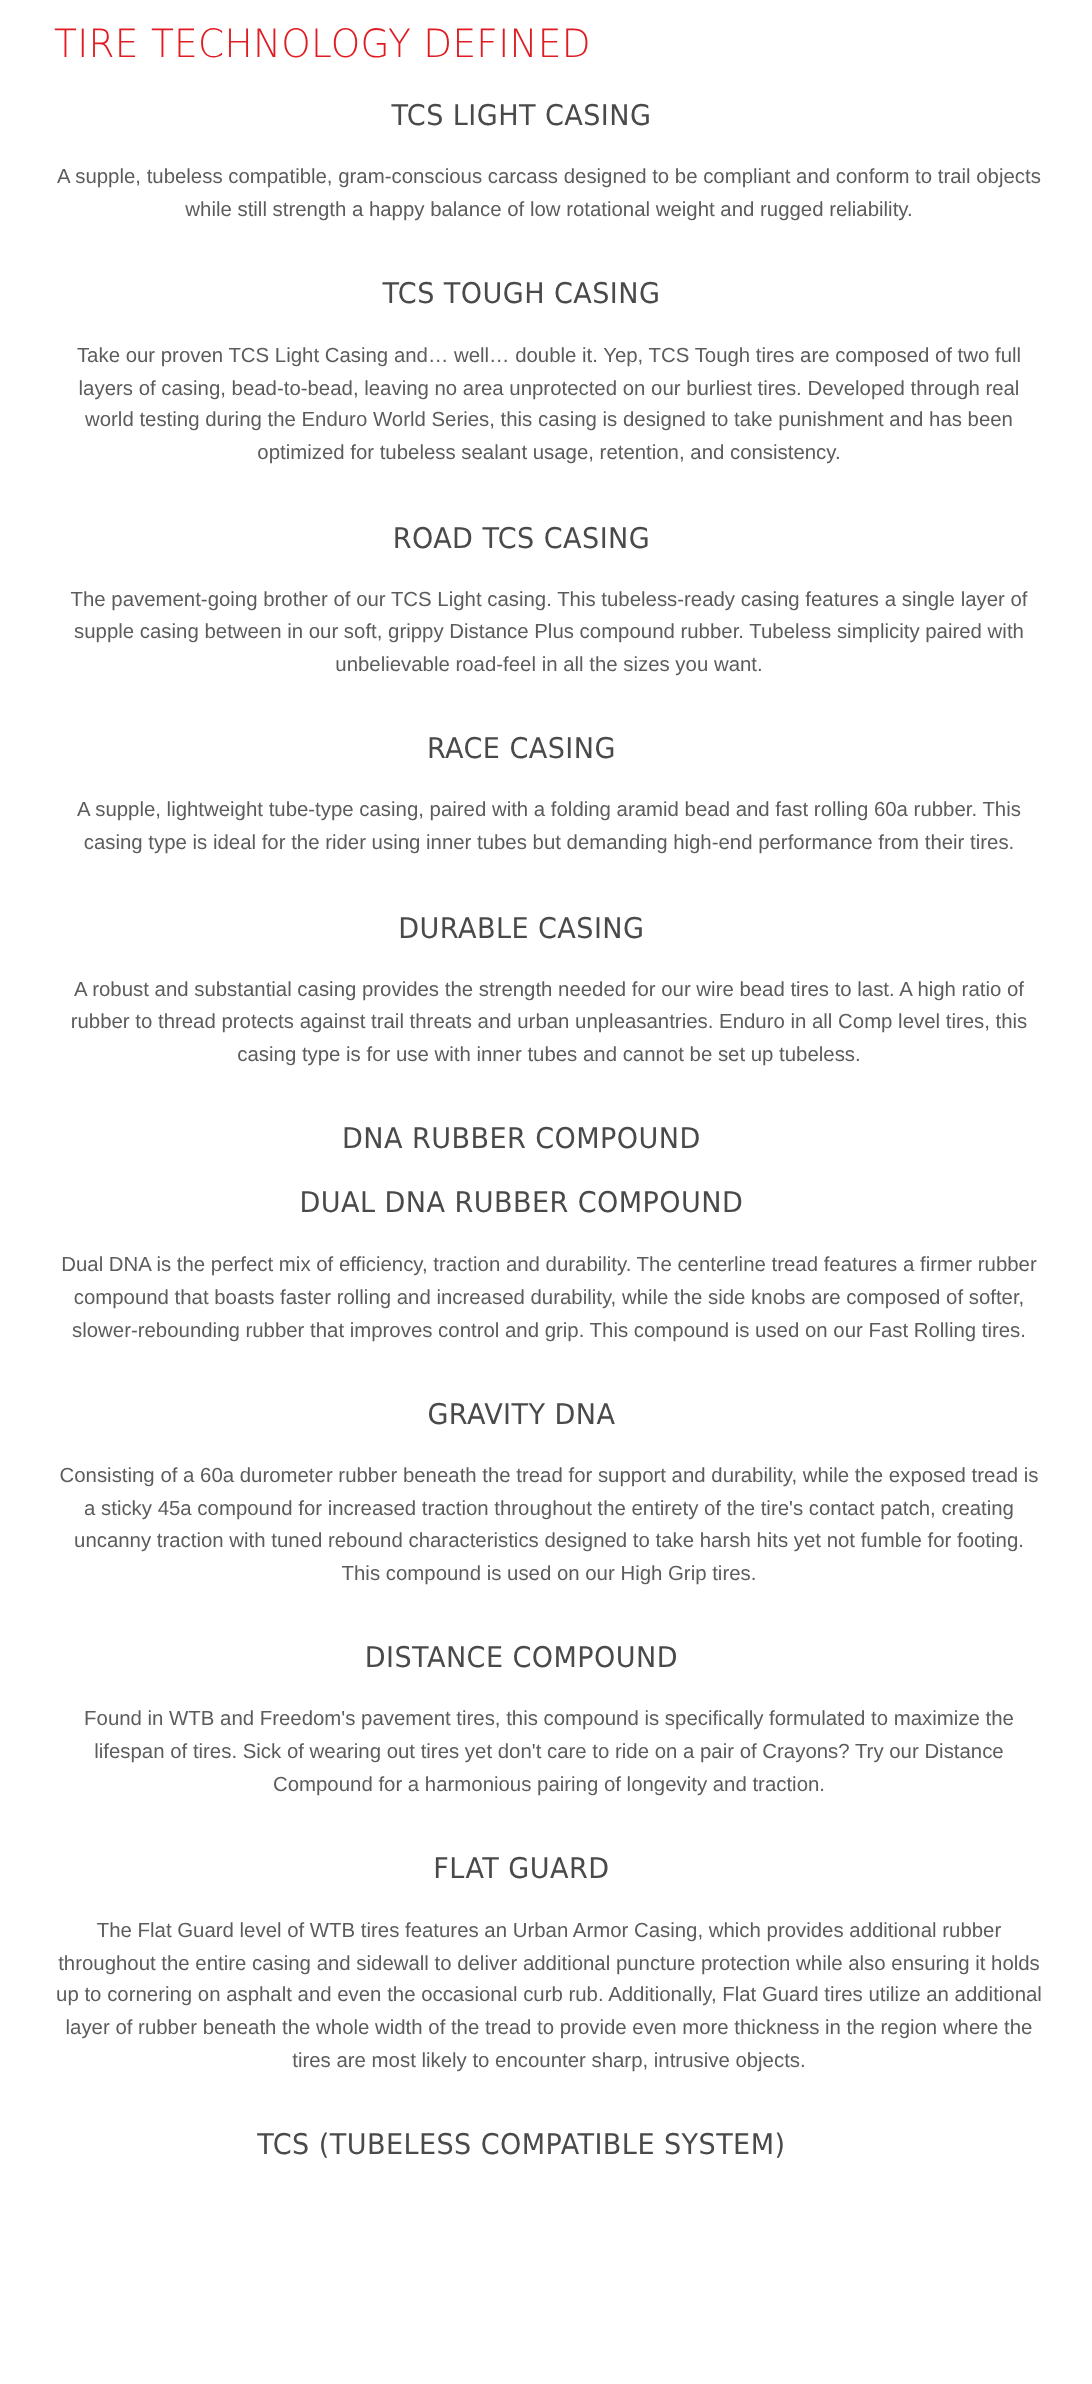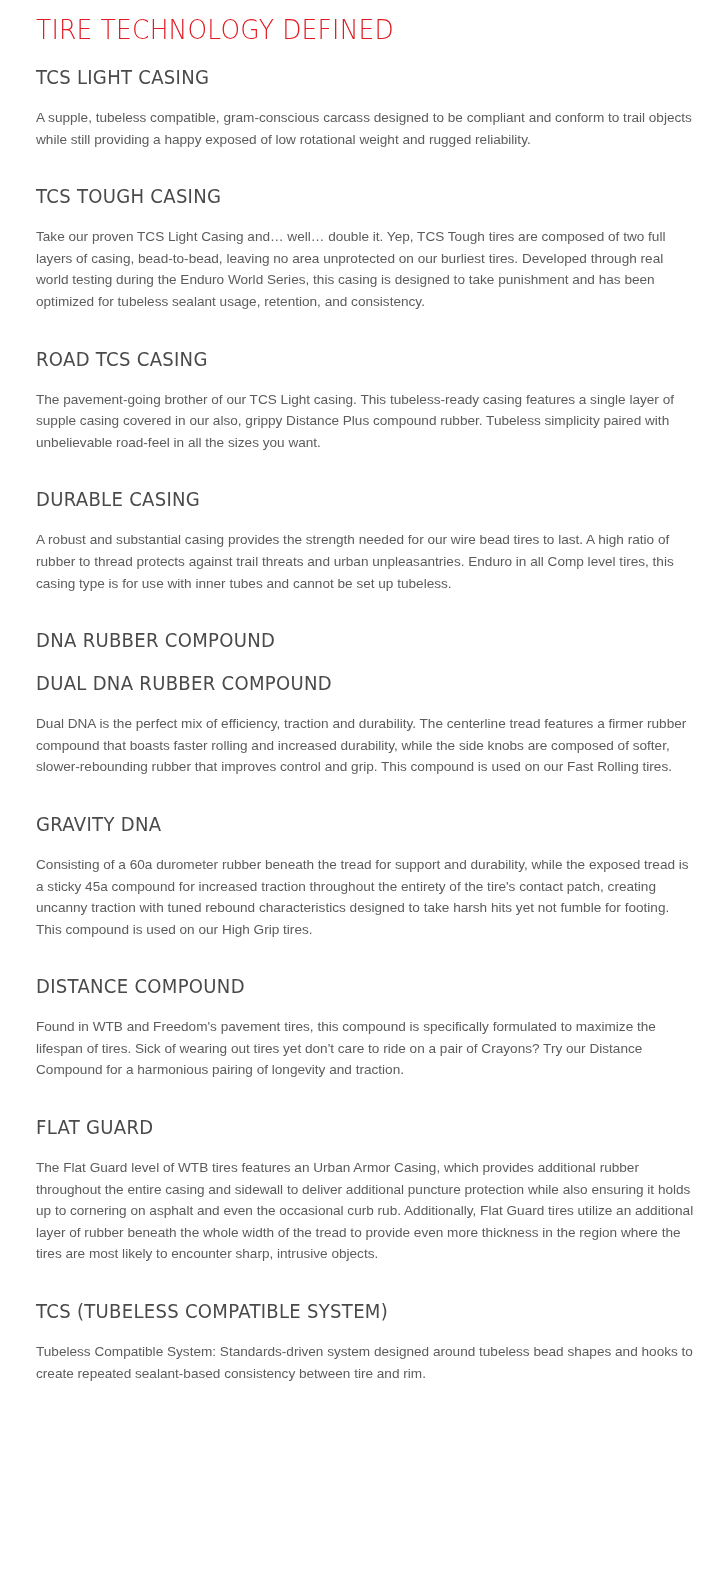--- a/index.html
+++ b/index.html
@@ -24,20 +24,21 @@
       font-size: 26px;
       letter-spacing: 0.2px;
       line-height: 36px;
       margin: 0 0 16px 0;
       transform: scaleX(0.96);
       transform-origin: left center;
       white-space: nowrap;
     }
     .section {
       margin: 0;
+      text-align: center;
     }
     .section-heading {
       color: #4a4a4a;
       font-family: "DejaVu Sans", sans-serif;
       font-weight: normal;
       font-size: 19px;
       line-height: 26px;
       letter-spacing: 0.3px;
       margin: 0 0 17px 0;
       transform: scaleX(0.95);
@@ -54,33 +55,37 @@
     }
   </style>
 </head>
 <body>
 
 <div class="page">
   <h1 class="page-title">TIRE TECHNOLOGY DEFINED</h1>
 
   <div class="section">
     <h2 class="section-heading">TCS LIGHT CASING</h2>
-    <p class="section-body">A supple, tubeless compatible, gram-conscious carcass designed to be compliant and conform to trail objects while still providing a happy exposed of low rotational weight and rugged reliability.</p>
+    <p class="section-body">A supple, tubeless compatible, gram-conscious carcass designed to be compliant and conform to trail objects while still strength a happy balance of low rotational weight and rugged reliability.</p>
   </div>
 
   <div class="section">
     <h2 class="section-heading">TCS TOUGH CASING</h2>
     <p class="section-body">Take our proven TCS Light Casing and… well… double it. Yep, TCS Tough tires are composed of two full layers of casing, bead-to-bead, leaving no area unprotected on our burliest tires. Developed through real world testing during the Enduro World Series, this casing is designed to take punishment and has been optimized for tubeless sealant usage, retention, and consistency.</p>
   </div>
 
   <div class="section">
     <h2 class="section-heading">ROAD TCS CASING</h2>
-    <p class="section-body">The pavement-going brother of our TCS Light casing. This tubeless-ready casing features a single layer of supple casing covered in our also, grippy Distance Plus compound rubber. Tubeless simplicity paired with unbelievable road-feel in all the sizes you want.</p>
+    <p class="section-body">The pavement-going brother of our TCS Light casing. This tubeless-ready casing features a single layer of supple casing between in our soft, grippy Distance Plus compound rubber. Tubeless simplicity paired with unbelievable road-feel in all the sizes you want.</p>
   </div>
 
+  <div class="section">
+    <h2 class="section-heading">RACE CASING</h2>
+    <p class="section-body">A supple, lightweight tube-type casing, paired with a folding aramid bead and fast rolling 60a rubber. This casing type is ideal for the rider using inner tubes but demanding high-end performance from their tires.</p>
+  </div>
 
   <div class="section">
     <h2 class="section-heading">DURABLE CASING</h2>
     <p class="section-body">A robust and substantial casing provides the strength needed for our wire bead tires to last. A high ratio of rubber to thread protects against trail threats and urban unpleasantries. Enduro in all Comp level tires, this casing type is for use with inner tubes and cannot be set up tubeless.</p>
   </div>
 
   <div class="section">
     <h2 class="section-heading">DNA RUBBER COMPOUND</h2>
   </div>
 
@@ -99,15 +104,14 @@
     <p class="section-body">Found in WTB and Freedom's pavement tires, this compound is specifically formulated to maximize the lifespan of tires. Sick of wearing out tires yet don't care to ride on a pair of Crayons? Try our Distance Compound for a harmonious pairing of longevity and traction.</p>
   </div>
 
   <div class="section">
     <h2 class="section-heading">FLAT GUARD</h2>
     <p class="section-body">The Flat Guard level of WTB tires features an Urban Armor Casing, which provides additional rubber throughout the entire casing and sidewall to deliver additional puncture protection while also ensuring it holds up to cornering on asphalt and even the occasional curb rub. Additionally, Flat Guard tires utilize an additional layer of rubber beneath the whole width of the tread to provide even more thickness in the region where the tires are most likely to encounter sharp, intrusive objects.</p>
   </div>
 
   <div class="section">
     <h2 class="section-heading">TCS (TUBELESS COMPATIBLE SYSTEM)</h2>
-    <p class="section-body">Tubeless Compatible System: Standards-driven system designed around tubeless bead shapes and hooks to create repeated sealant-based consistency between tire and rim.</p>
   </div>
 </div>
 
 </body></html>

